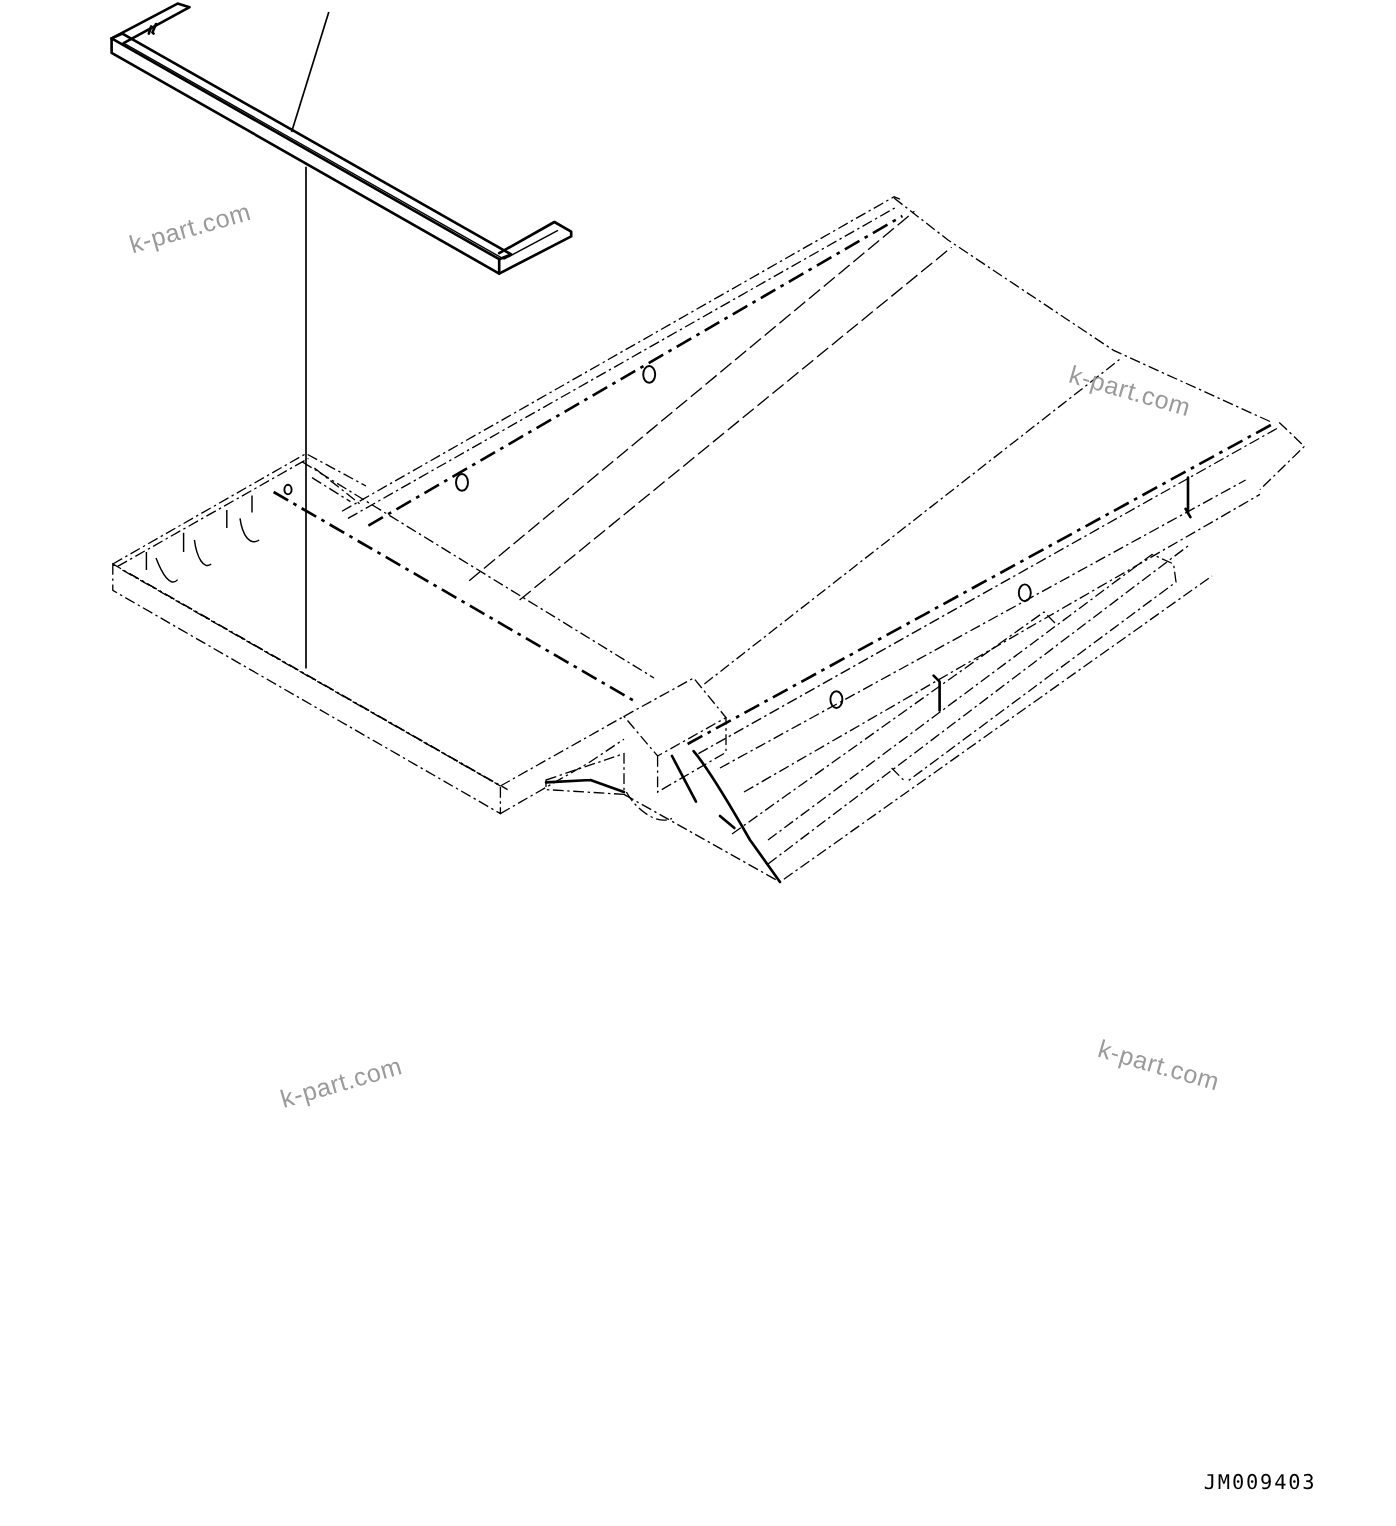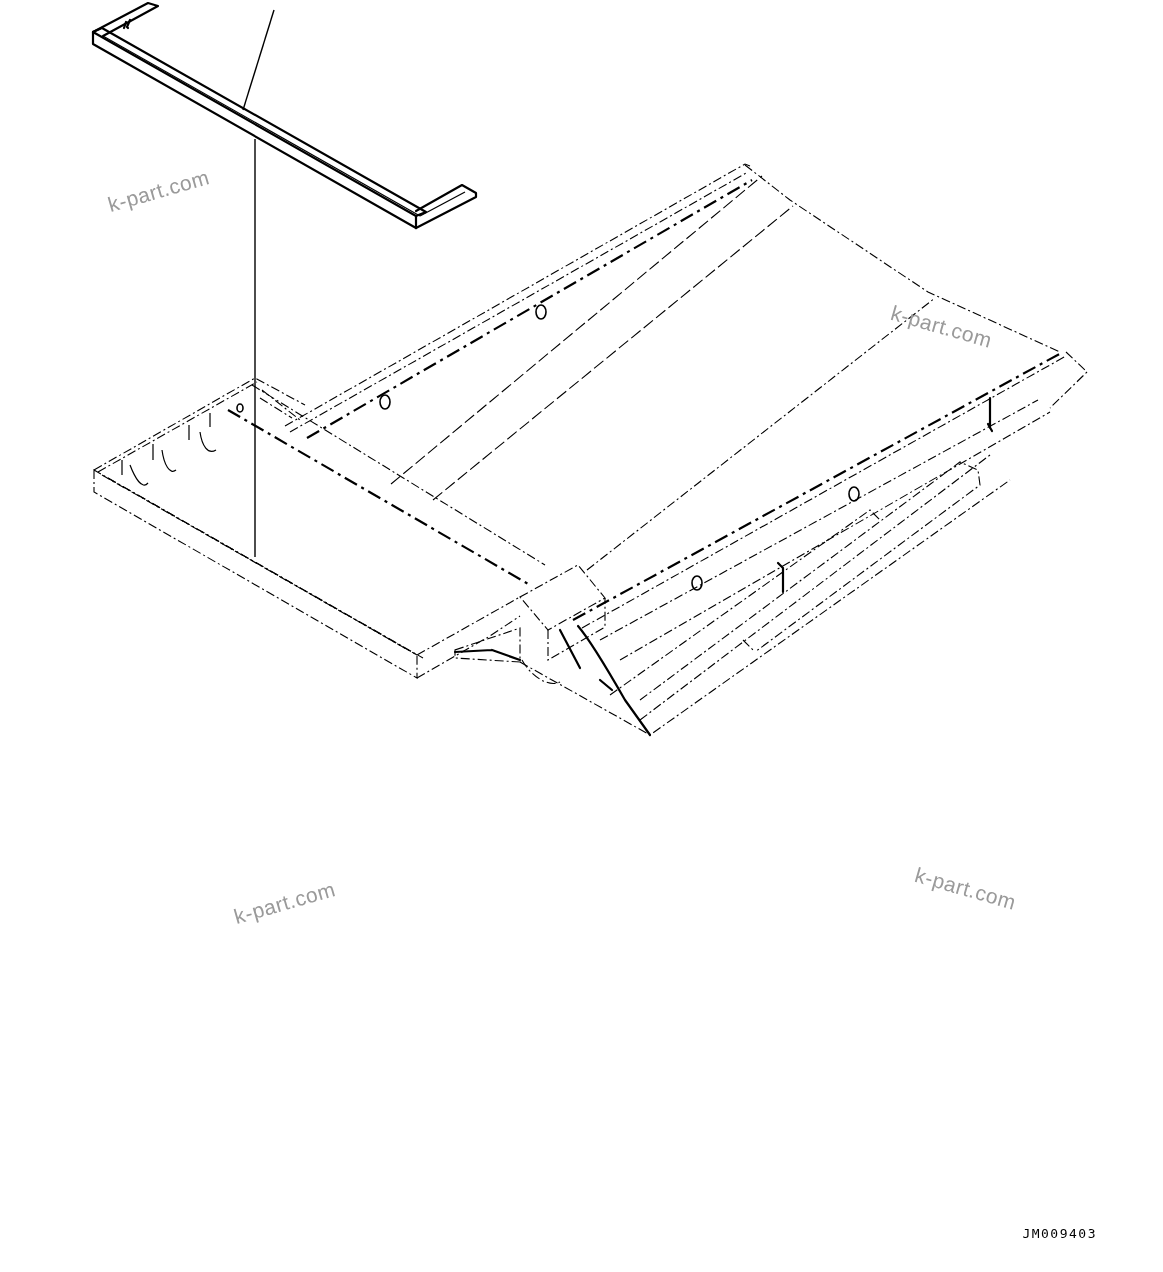--- a/index.html
+++ b/index.html
@@ -6,21 +6,21 @@
     body { width: 1163px; height: 1272px; position: relative; overflow: hidden; font-family: "Liberation Sans", sans-serif; }
     #diagram { position: absolute; left: 0; top: 0; width: 1163px; height: 1272px; }
     .solid { fill: none; stroke: #000; stroke-width: 2.2; stroke-linejoin: round; stroke-linecap: round; }
     .thin { fill: none; stroke: #000; stroke-width: 1.2; }
     .leader { fill: none; stroke: #000; stroke-width: 1.4; }
     .dash { fill: none; stroke: #000; stroke-width: 1.1; stroke-dasharray: 9 3 2 3; }
     .dashb { fill: none; stroke: #000; stroke-width: 2.2; stroke-dasharray: 14 5 3 5; }
     .dashl { fill: none; stroke: #000; stroke-width: 1.1; stroke-dasharray: 12 4; }
     .hole { fill: none; stroke: #000; stroke-width: 1.6; }
     .wm { position: absolute; color: #9a9a9a; font-size: 21px; font-family: "Liberation Sans", sans-serif; white-space: nowrap; transform-origin: left bottom; letter-spacing: 0.5px; }
-    .code { position: absolute; right: 66px; top: 1226px; font-family: "DejaVu Sans Mono", monospace; font-size: 13px; letter-spacing: 1.5px; color: #000; }
+    .code { position: absolute; right: 66px; top: 1226px; font-family: "DejaVu Sans Mono", monospace; font-size: 17px; letter-spacing: 1.5px; color: #000; }
   </style>
 </head>
 <body>
 
 <svg id="diagram" viewBox="0 0 1163 1272" xmlns="http://www.w3.org/2000/svg">
 
   <g>
     <path class="solid" d="M93,32 L93,44 L416,228 L416,216 Z"></path>
     <path class="solid" d="M93,32 L102,28 L426,212 L416,216"></path>
     <path class="thin" d="M103,36 L420,216"></path>

